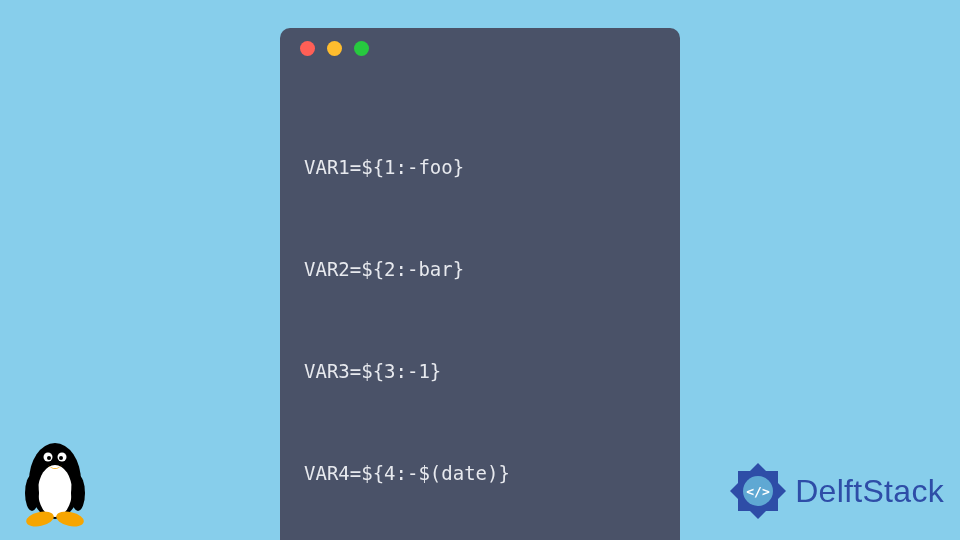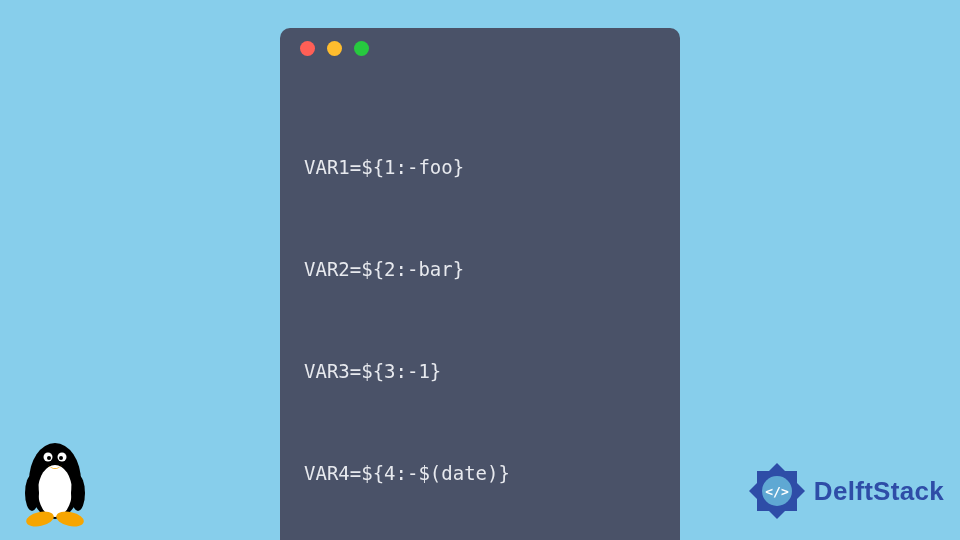--- a/index.html
+++ b/index.html
@@ -46,23 +46,23 @@
   }
   .brand {
     position: absolute;
     right: 16px;
     bottom: 18px;
     display: flex;
     align-items: center;
     gap: 6px;
   }
   .brand-text {
-    font-size: 26px;
+    font-size: 32px;
     color: #2e4da7;
-    font-weight: 700;
+    font-weight: 400;
     letter-spacing: 0.3px;
   }
   .brand-icon {
     width: 62px;
     height: 62px;
   }
 </style>
 </head>
 <body>
 

